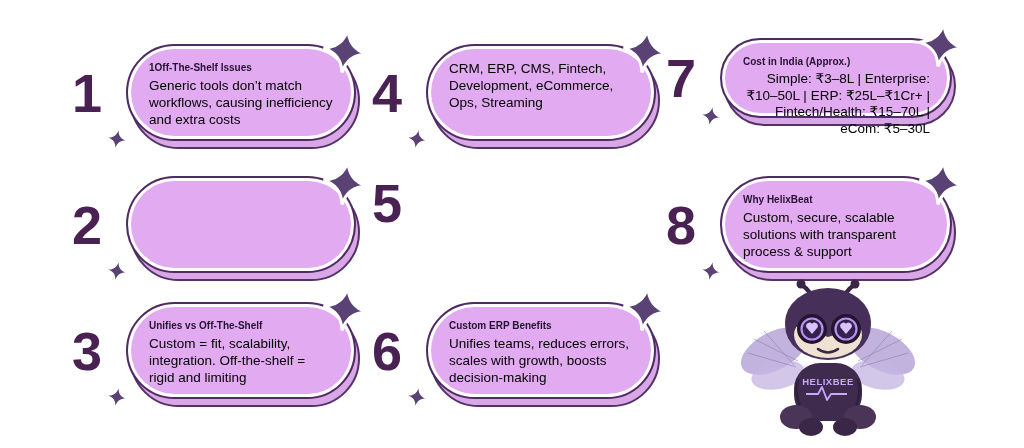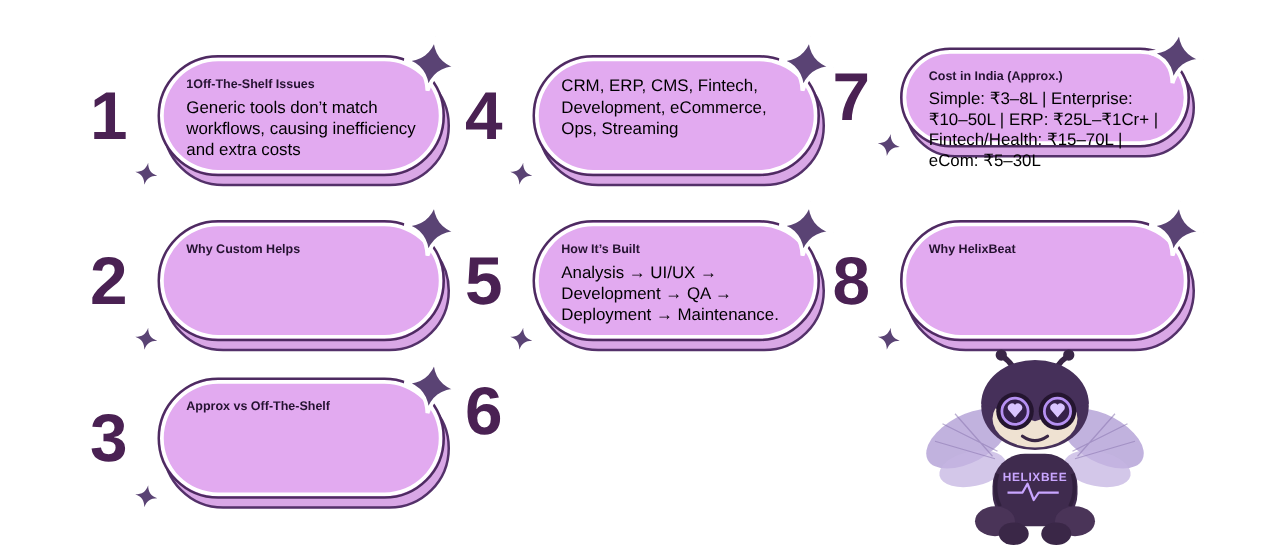--- a/index.html
+++ b/index.html
@@ -45,21 +45,21 @@
   .col3  .card{width:232px;height:97px;}
   .card.tall{height:80px;}
   .title{
     font-size:10px;font-weight:bold;color:#241230;
     line-height:17px;white-space:nowrap;
   }
   .body{
     font-size:13.5px;color:#000000;line-height:17px;
     margin-top:1px;
   }
-  .tall .body{line-height:16.5px;}
+  .tall .body{line-height:16.5px;text-align:right;}
 
   .corner-star{
     position:absolute;top:-15px;right:-11px;
     width:44px;height:44px;
     transform:rotate(8deg);
   }
   .mini-star{
     position:absolute;bottom:-7px;left:-18px;
     width:18px;height:18px;
     transform:rotate(10deg);
@@ -91,36 +91,36 @@
       <svg class="mini-star" viewBox="0 0 100 100">
           <use href="#sparkle" fill="#5a4374"></use>
         </svg>
     </div>
   </div>
 
   <div class="cell col12" style="left:62px;top:176px;">
     <div class="num">2</div>
     <div class="card">
       <div class="card-face">
-        <div class="title">Why Custom Helps</div>
       </div>
       <svg class="corner-star" viewBox="0 0 100 100">
           <use href="#sparkle" fill="#5a4374" stroke="#ffffff" stroke-width="7"></use>
         </svg>
       <svg class="mini-star" viewBox="0 0 100 100">
           <use href="#sparkle" fill="#5a4374"></use>
         </svg>
     </div>
   </div>
 
   <div class="cell col12" style="left:62px;top:302px;">
     <div class="num">3</div>
     <div class="card">
       <div class="card-face">
-        <div class="title">Approx vs Off-The-Shelf</div>
+        <div class="title">Unifies vs Off-The-Shelf</div>
+        <div class="body">Custom = fit, scalability, integration. Off-the-shelf = rigid and limiting</div>
       </div>
       <svg class="corner-star" viewBox="0 0 100 100">
           <use href="#sparkle" fill="#5a4374" stroke="#ffffff" stroke-width="7"></use>
         </svg>
       <svg class="mini-star" viewBox="0 0 100 100">
           <use href="#sparkle" fill="#5a4374"></use>
         </svg>
     </div>
   </div>
 
@@ -134,36 +134,36 @@
           <use href="#sparkle" fill="#5a4374" stroke="#ffffff" stroke-width="7"></use>
         </svg>
       <svg class="mini-star" viewBox="0 0 100 100">
           <use href="#sparkle" fill="#5a4374"></use>
         </svg>
     </div>
   </div>
 
   <div class="cell col12" style="left:362px;top:176px;">
     <div class="num">5</div>
-    <div class="card">
-      <div class="card-face">
-        <div class="title">How It’s Built</div>
-        <div class="body">Analysis → UI/UX → Development → QA → Deployment → Maintenance.</div>
-      </div>
-      <svg class="corner-star" viewBox="0 0 100 100">
-          <use href="#sparkle" fill="#5a4374" stroke="#ffffff" stroke-width="7"></use>
-        </svg>
-      <svg class="mini-star" viewBox="0 0 100 100">
-          <use href="#sparkle" fill="#5a4374"></use>
-        </svg>
-    </div>
   </div>
 
   <div class="cell col12" style="left:362px;top:302px;">
     <div class="num">6</div>
+    <div class="card">
+      <div class="card-face">
+        <div class="title">Custom ERP Benefits</div>
+        <div class="body">Unifies teams, reduces errors, scales with growth, boosts decision-making</div>
+      </div>
+      <svg class="corner-star" viewBox="0 0 100 100">
+          <use href="#sparkle" fill="#5a4374" stroke="#ffffff" stroke-width="7"></use>
+        </svg>
+      <svg class="mini-star" viewBox="0 0 100 100">
+          <use href="#sparkle" fill="#5a4374"></use>
+        </svg>
+    </div>
   </div>
 
   <div class="cell col3" style="left:656px;top:38px;">
     <div class="num">7</div>
     <div class="card tall">
       <div class="card-face">
         <div class="title">Cost in India (Approx.)</div>
         <div class="body">Simple: ₹3–8L | Enterprise: ₹10–50L | ERP: ₹25L–₹1Cr+ | Fintech/Health: ₹15–70L | eCom: ₹5–30L</div>
       </div>
       <svg class="corner-star" viewBox="0 0 100 100">
@@ -173,20 +173,21 @@
           <use href="#sparkle" fill="#5a4374"></use>
         </svg>
     </div>
   </div>
 
   <div class="cell col3" style="left:656px;top:176px;">
     <div class="num">8</div>
     <div class="card">
       <div class="card-face">
         <div class="title">Why HelixBeat</div>
+        <div class="body">Custom, secure, scalable solutions with transparent process &amp; support</div>
       </div>
       <svg class="corner-star" viewBox="0 0 100 100">
           <use href="#sparkle" fill="#5a4374" stroke="#ffffff" stroke-width="7"></use>
         </svg>
       <svg class="mini-star" viewBox="0 0 100 100">
           <use href="#sparkle" fill="#5a4374"></use>
         </svg>
     </div>
   </div>
 

